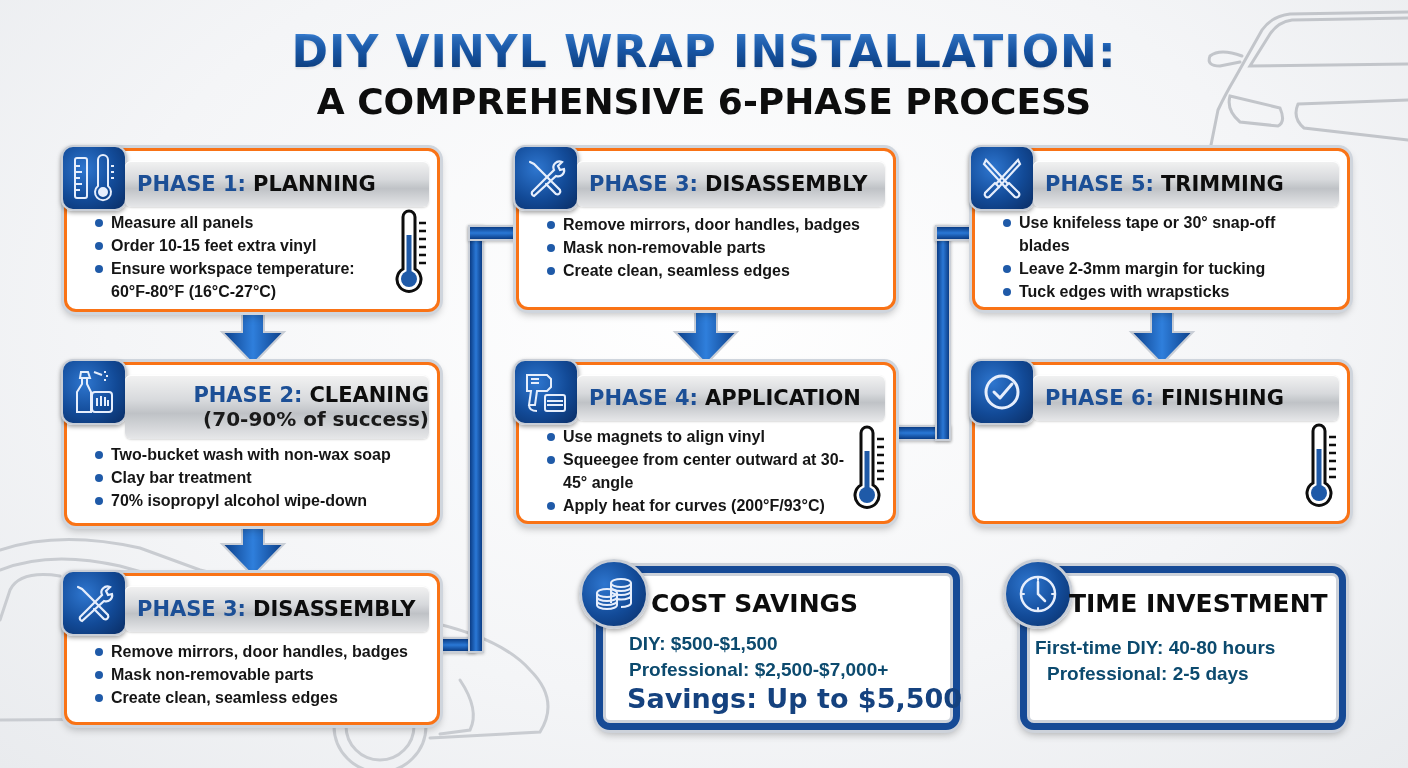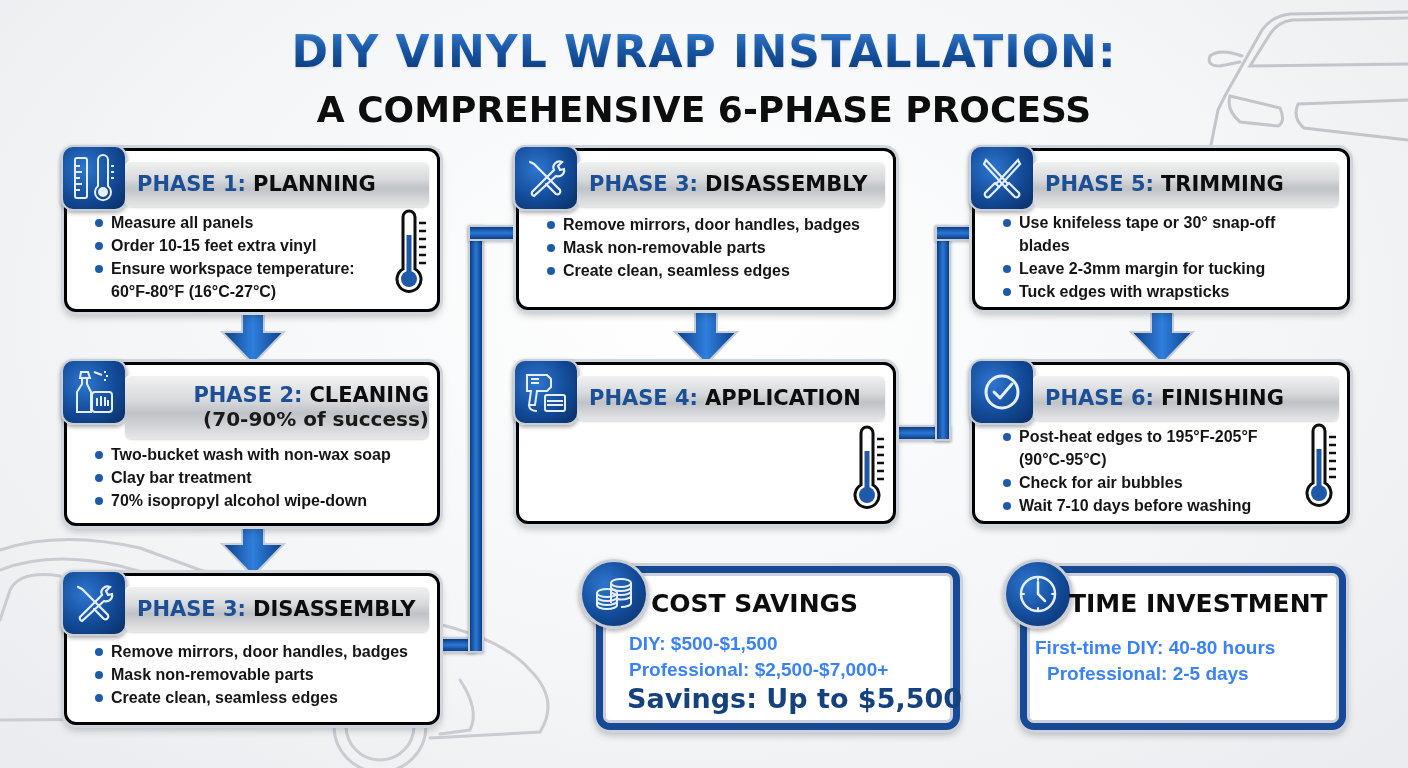--- a/index.html
+++ b/index.html
@@ -16,42 +16,42 @@
     font-family: "DejaVu Sans", sans-serif; font-weight: bold;
     font-size: 44px; letter-spacing: 1px; line-height: 48px;
     color: #1a57a8;
     background: linear-gradient(180deg, #3f86d9 0%, #1a5db2 45%, #0b3a7a 100%);
     -webkit-background-clip: text; background-clip: text;
     -webkit-text-fill-color: transparent;
     text-shadow: 0 2px 2px rgba(0,0,0,0.08);
   }
   .title-sub {
     font-family: "DejaVu Sans", sans-serif; font-weight: bold;
-    font-size: 36px; line-height: 44px; color: #0d0d0d; margin-top: 12px;
+    font-size: 36px; line-height: 44px; color: #0d0d0d; margin-top: 4px;
   }
 
   
   .connector { position: absolute; }
   .connector .seg {
     position: absolute;
     background: linear-gradient(90deg, #0b3d86, #2a78d6 50%, #0b3d86);
     border: 2px solid #c9ced6;
     box-shadow: 0 1px 3px rgba(0,0,0,0.25);
   }
   .connector .seg.h { background: linear-gradient(180deg, #0b3d86, #2a78d6 50%, #0b3d86); }
 
   .arrow {
     position: absolute; width: 70px; height: 58px;
   }
 
   
   .card {
     position: absolute;
     background: #ffffff;
-    border: 3px solid #000000;
+    border: 3px solid #f97316;
     border-radius: 12px;
     box-shadow: 0 0 0 3px #cfd5dd, 0 4px 8px rgba(0,0,0,0.28);
   }
   .card .icon-badge {
     position: absolute; left: -6px; top: -6px;
     width: 66px; height: 66px;
     border-radius: 12px;
     background: radial-gradient(circle at 35% 35%, #2e76cf 0%, #124a97 55%, #0a2d64 100%);
     border: 2px solid #c9ced6;
     box-shadow: 0 2px 4px rgba(0,0,0,0.35);
@@ -94,21 +94,21 @@
     width: 70px; height: 70px; border-radius: 50%;
     background: radial-gradient(circle at 35% 35%, #2e76cf 0%, #124a97 55%, #0a2d64 100%);
     border: 3px solid #c9ced6;
     box-shadow: 0 2px 5px rgba(0,0,0,0.35);
     display: flex; align-items: center; justify-content: center;
   }
   .summary .s-title {
     position: absolute; font-weight: bold; font-size: 25px; color: #0d0d0d; white-space: nowrap;
   }
   .summary .s-line {
-    position: absolute; font-weight: bold; font-size: 19px; color: #3b82f6; white-space: nowrap;
+    position: absolute; font-weight: bold; font-size: 19px; color: #0c4a6e; white-space: nowrap;
     font-family: "Liberation Sans", sans-serif;
   }
   .summary .s-highlight {
     position: absolute; font-weight: bold; font-size: 27px; color: #15427f; white-space: nowrap;
   }
 </style>
 </head>
 <body>
 
 <svg class="bg-car" style="left:1180px;top:0;" width="228" height="160" viewBox="0 0 228 160">
@@ -258,20 +258,25 @@
       <path d="M8 10h8M8 14h8"></path>
       <path d="M6 36q0 6 8 6"></path>
       <rect x="22" y="26" width="20" height="16" rx="2"></rect>
       <path d="M24 32h16M24 36h16"></path>
     </svg>
   </div>
   <div class="header-bar">
     <span class="ph-num">PHASE 4:</span>
     <span class="ph-name">APPLICATION</span>
   </div>
+  <ul style="top:60px;width:300px;">
+    <li>Use magnets to align vinyl</li>
+    <li>Squeegee from center outward at 30-45° angle</li>
+    <li>Apply heat for curves (200°F/93°C)</li>
+  </ul>
   <svg class="thermo" style="left:334px;top:60px;" viewBox="0 0 34 86">
     <path d="M8 8a6 6 0 0 1 12 0v52a12 12 0 1 1-12 0z" fill="#fff" stroke="#0d0d0d" stroke-width="3"></path>
     <rect x="11.5" y="26" width="5" height="40" fill="#1f5aa8"></rect>
     <circle cx="14" cy="70" r="8" fill="#1f5aa8"></circle>
     <path d="M24 14h7M24 22h7M24 30h7M24 38h7M24 46h7M24 54h7" stroke="#0d0d0d" stroke-width="2.5"></path>
   </svg>
 </div>
 
 <div class="card" style="left:972px;top:148px;width:378px;height:162px;">
   <div class="icon-badge">
@@ -297,25 +302,20 @@
   <div class="icon-badge">
     <svg width="44" height="44" viewBox="0 0 44 44" fill="none" stroke="#e6eefc" stroke-width="3" stroke-linecap="round" stroke-linejoin="round">
       <circle cx="22" cy="22" r="16"></circle>
       <path d="M14 22l6 6 12-14"></path>
     </svg>
   </div>
   <div class="header-bar">
     <span class="ph-num">PHASE 6:</span>
     <span class="ph-name">FINISHING</span>
   </div>
-  <ul style="top:60px;width:300px;">
-    <li>Post-heat edges to 195°F-205°F (90°C-95°C)</li>
-    <li>Check for air bubbles</li>
-    <li>Wait 7-10 days before washing</li>
-  </ul>
   <svg class="thermo" style="left:330px;top:58px;" viewBox="0 0 34 86">
     <path d="M8 8a6 6 0 0 1 12 0v52a12 12 0 1 1-12 0z" fill="#fff" stroke="#0d0d0d" stroke-width="3"></path>
     <rect x="11.5" y="26" width="5" height="40" fill="#1f5aa8"></rect>
     <circle cx="14" cy="70" r="8" fill="#1f5aa8"></circle>
     <path d="M24 14h7M24 22h7M24 30h7M24 38h7M24 46h7M24 54h7" stroke="#0d0d0d" stroke-width="2.5"></path>
   </svg>
 </div>
 
 <div class="summary" style="left:596px;top:566px;width:364px;height:164px;padding-left:47px;">
   <div class="circle-badge">

